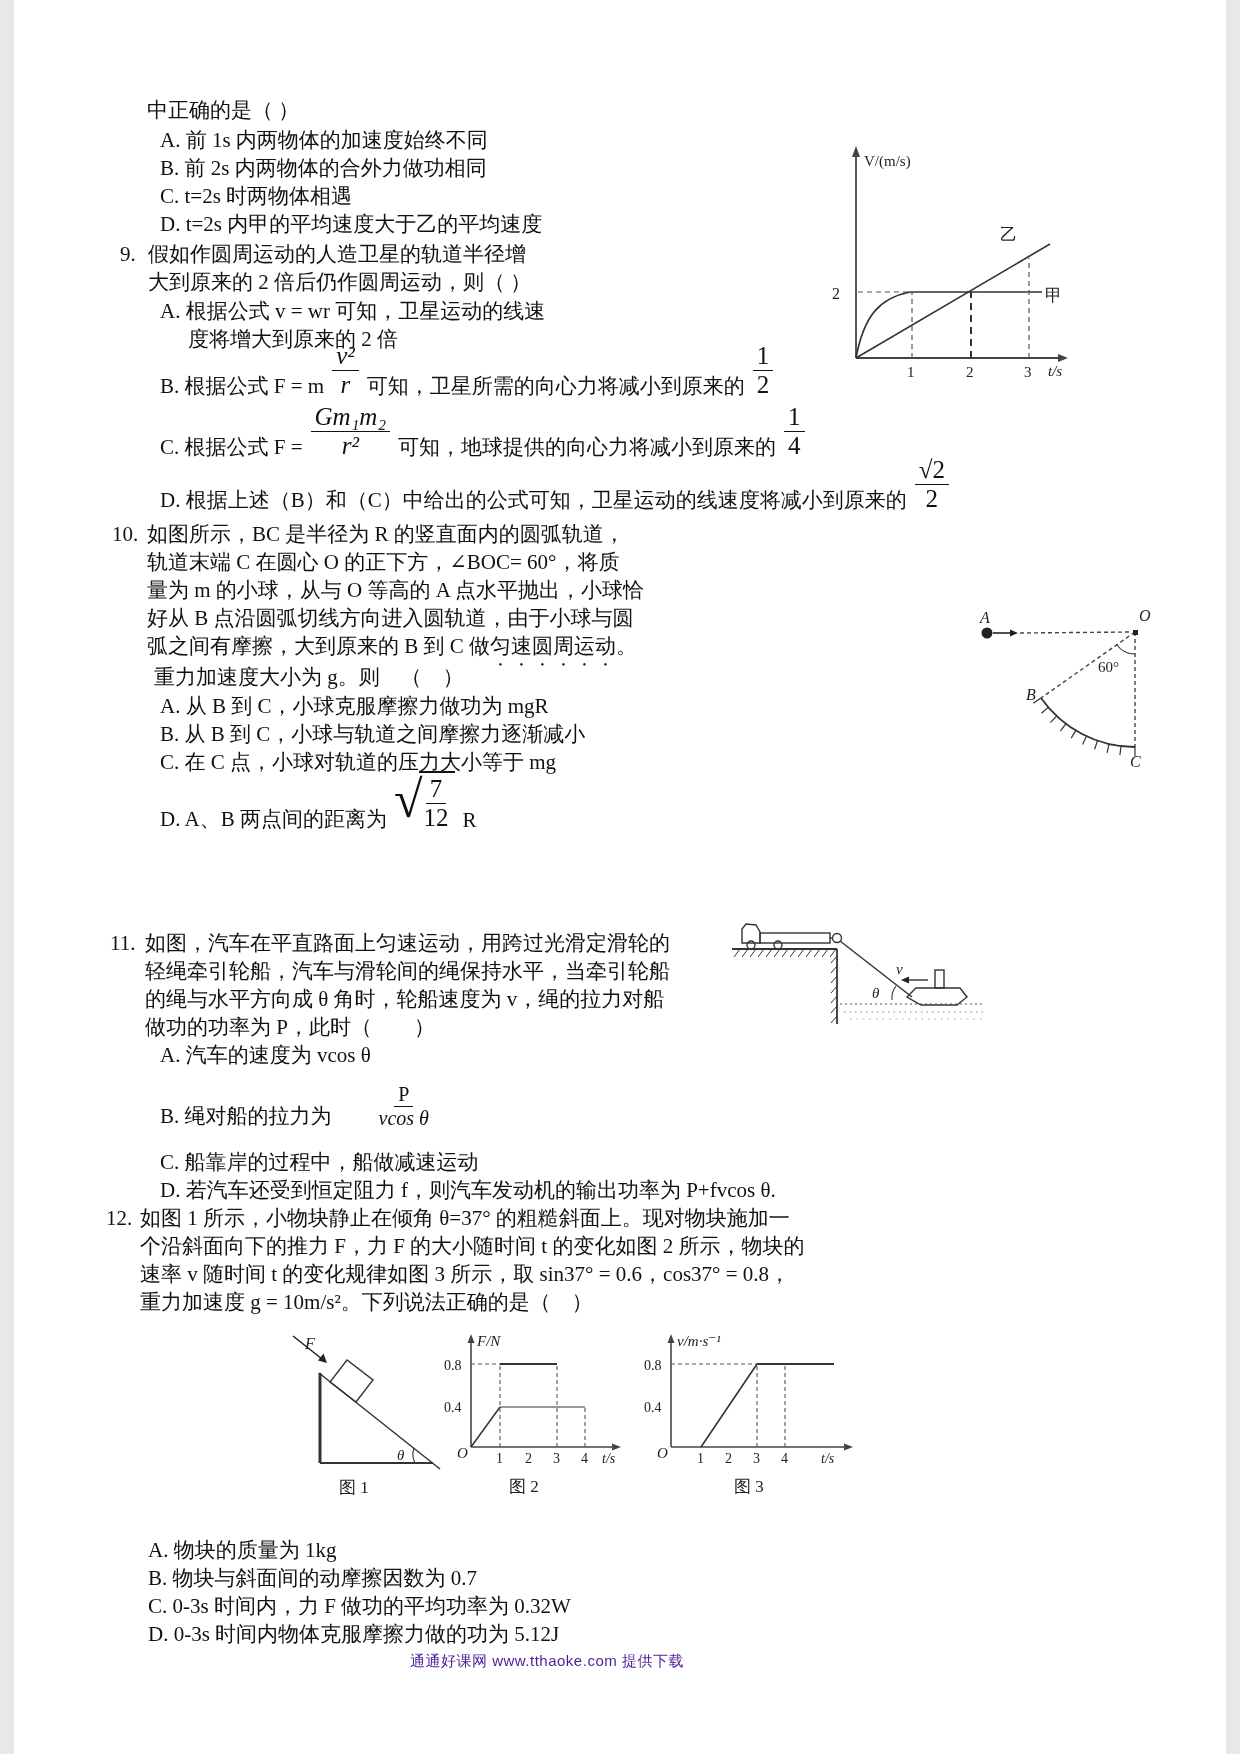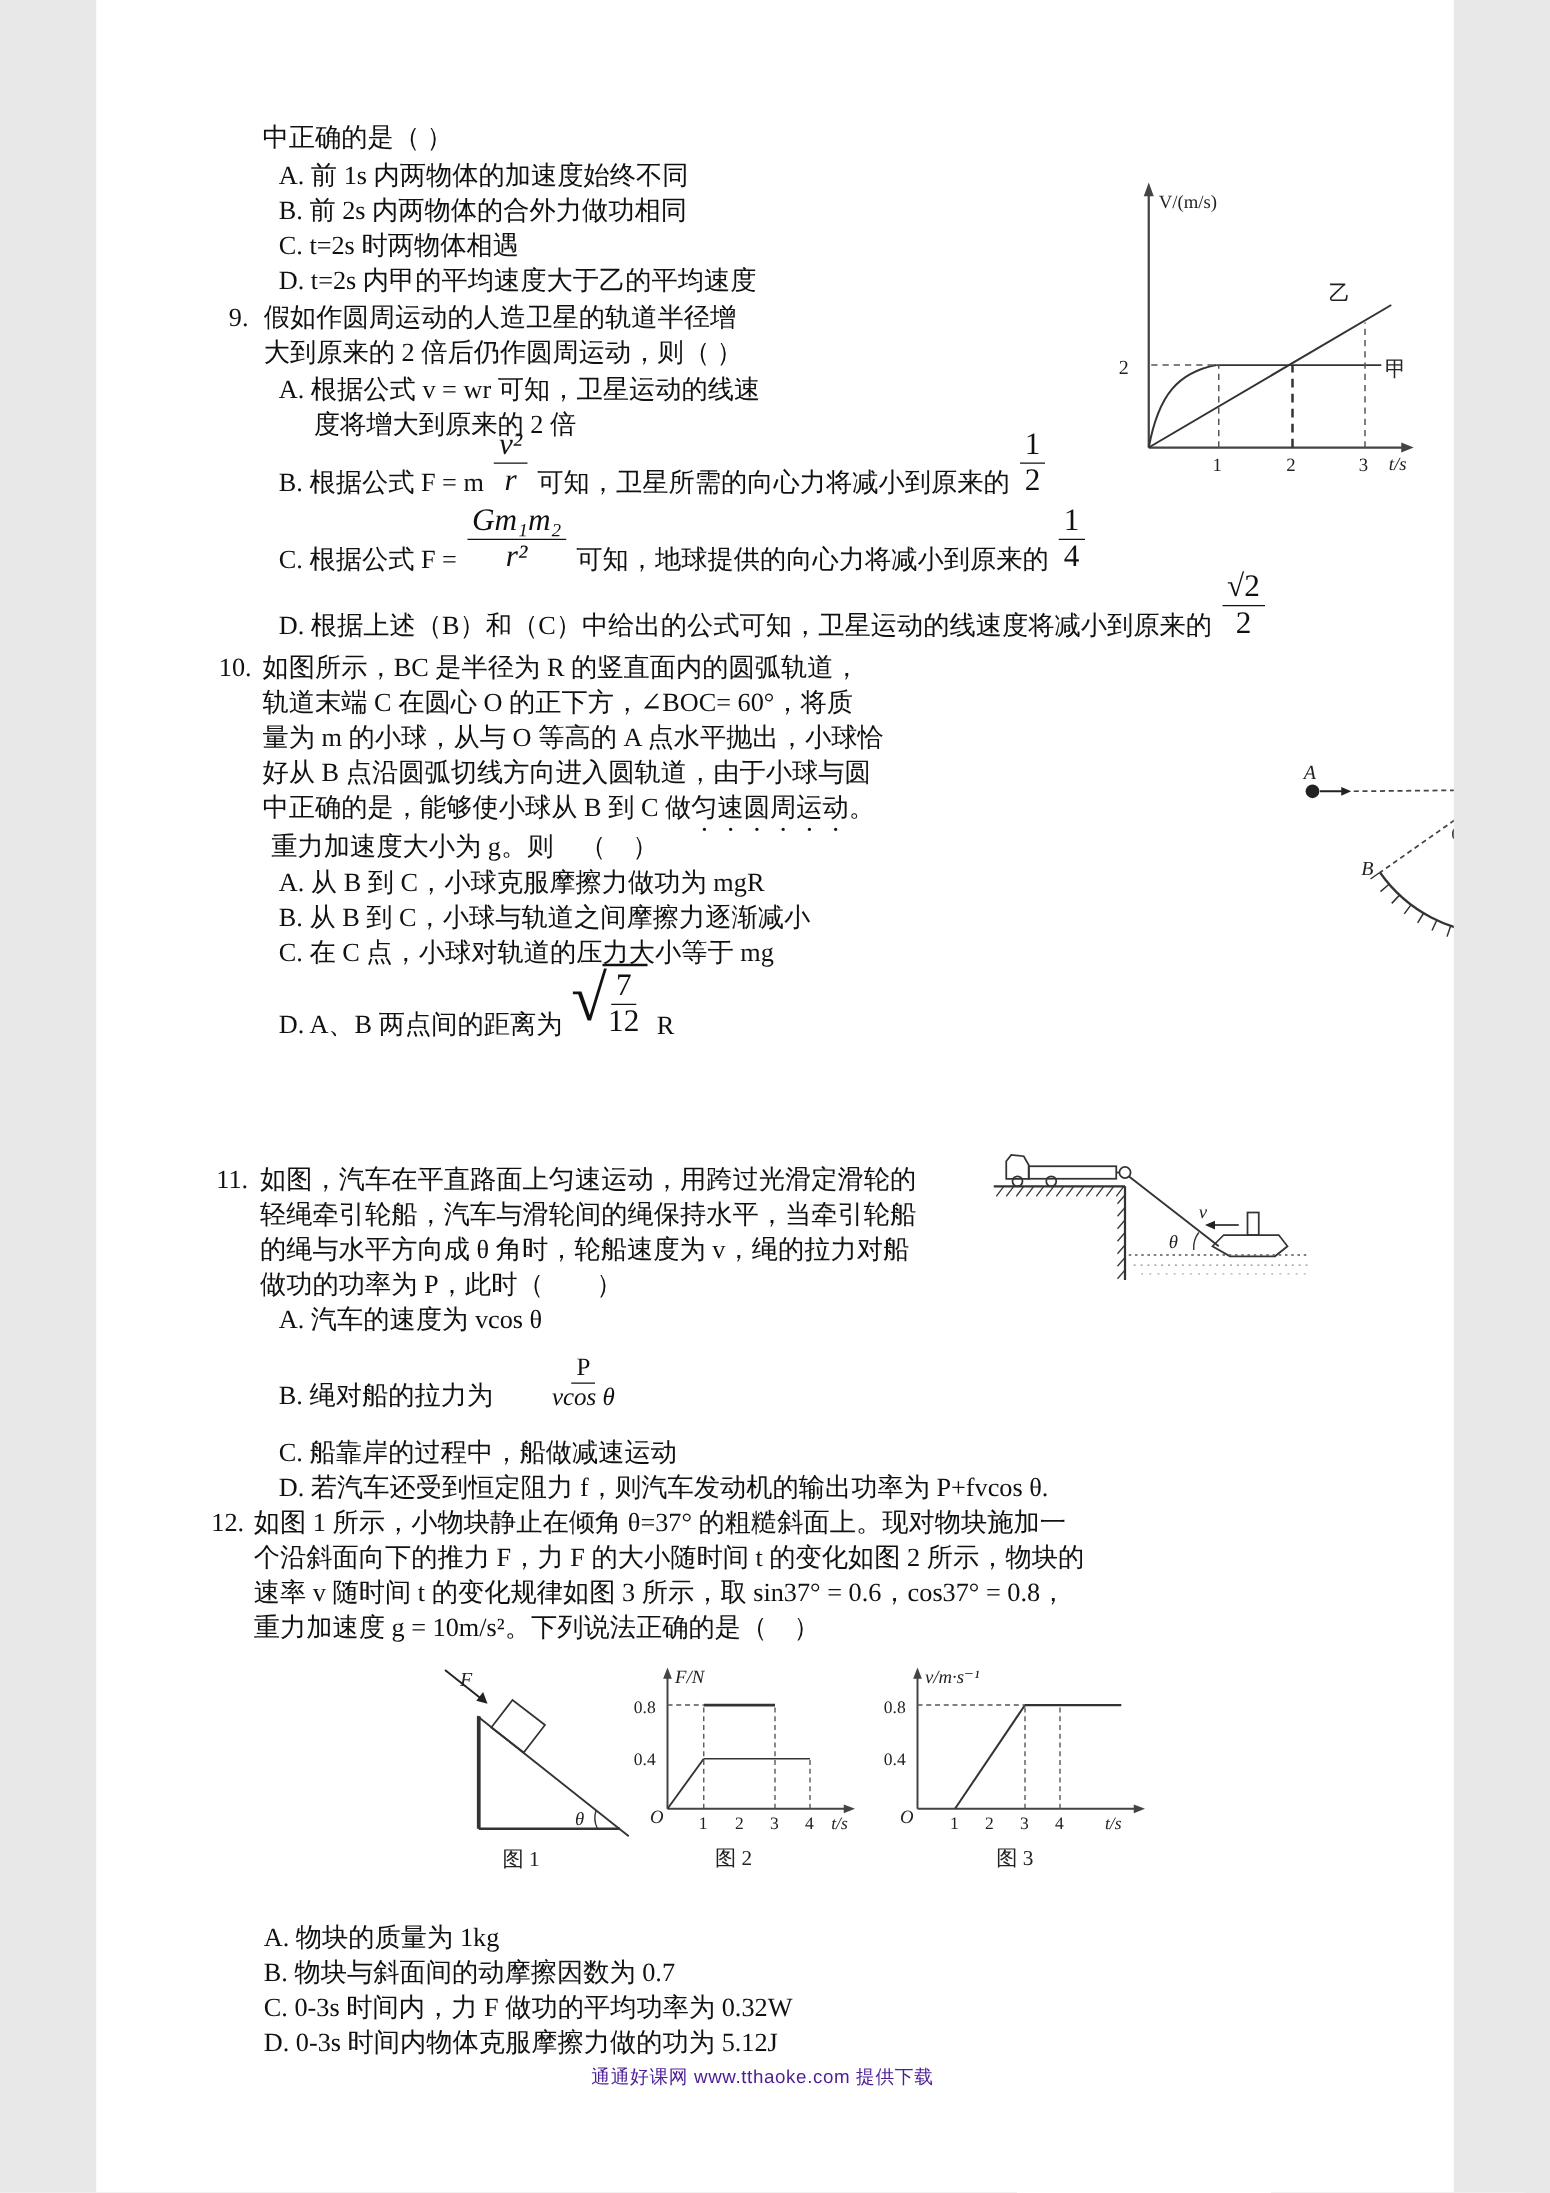--- a/index.html
+++ b/index.html
@@ -1,16 +1,16 @@
 <!DOCTYPE html>
 <html><head>
 <meta charset="utf-8">
 <style>
   html,body{margin:0;padding:0;background:#e8e8e8;}
-  .page{position:relative;width:1086px;height:1754px;background:#ffffff;
+  .page{position:relative;width:1212px;height:1754px;background:#ffffff;
         font-family:"Liberation Serif","DejaVu Serif",serif;color:#111;
         font-size:21px;overflow:hidden;margin:0 auto;}
   .abs{position:absolute;}
   .line{height:28px;line-height:28px;white-space:nowrap;}
   .qnum{font-family:"Liberation Serif",serif;}
   .frow{display:flex;align-items:flex-end;white-space:nowrap;gap:5px;}
   .frac{display:inline-flex;flex-direction:column;align-items:center;
         line-height:1.15;font-size:25px;font-style:italic;margin:0 3px;}
   .frac .num{padding:0 4px;border-bottom:1.6px solid #111;}
   .frac .den{padding:0 2px;}
@@ -104,21 +104,21 @@
       <span class="den">2</span>
     </span>
   </div>
 
   <div class="abs line qnum" style="left:98px;top:520px;">10.</div>
   <div class="abs line" style="left:133px;top:520px;">如图所示，BC 是半径为 R 的竖直面内的圆弧轨道，</div>
   <div class="abs line" style="left:133px;top:548px;">轨道末端 C 在圆心 O 的正下方，∠BOC= 60°，将质</div>
   <div class="abs line" style="left:133px;top:576px;">量为 m 的小球，从与 O 等高的 A 点水平抛出，小球恰</div>
   <div class="abs line" style="left:133px;top:604px;">好从 B 点沿圆弧切线方向进入圆轨道，由于小球与圆</div>
   <div class="abs line" style="left:133px;top:632px;">
-    <span>中正确的是，能够使小球从 B 到 C 做</span><span class="emph">匀速圆周运动</span><span>。</span>
+    <span>弧之间有摩擦，大到原来的 B 到 C 做</span><span class="emph">匀速圆周运动</span><span>。</span>
   </div>
   <div class="abs line" style="left:140px;top:663px;">重力加速度大小为 g。则　（　）</div>
   <div class="abs line" style="left:146px;top:720px;">B. 从 B 到 C，小球与轨道之间摩擦力逐渐减小</div>
   <div class="abs line" style="left:146px;top:692px;">A. 从 B 到 C，小球克服摩擦力做功为 mgR</div>
   <div class="abs line" style="left:146px;top:748px;">C. 在 C 点，小球对轨道的压力大小等于 mg</div>
   <div class="abs frow" style="left:146px;top:775px;height:58px;">
     <span>D. A、B 两点间的距离为</span>
     <span class="sqrt">
       <span class="rad">√</span>
       <span class="body">

